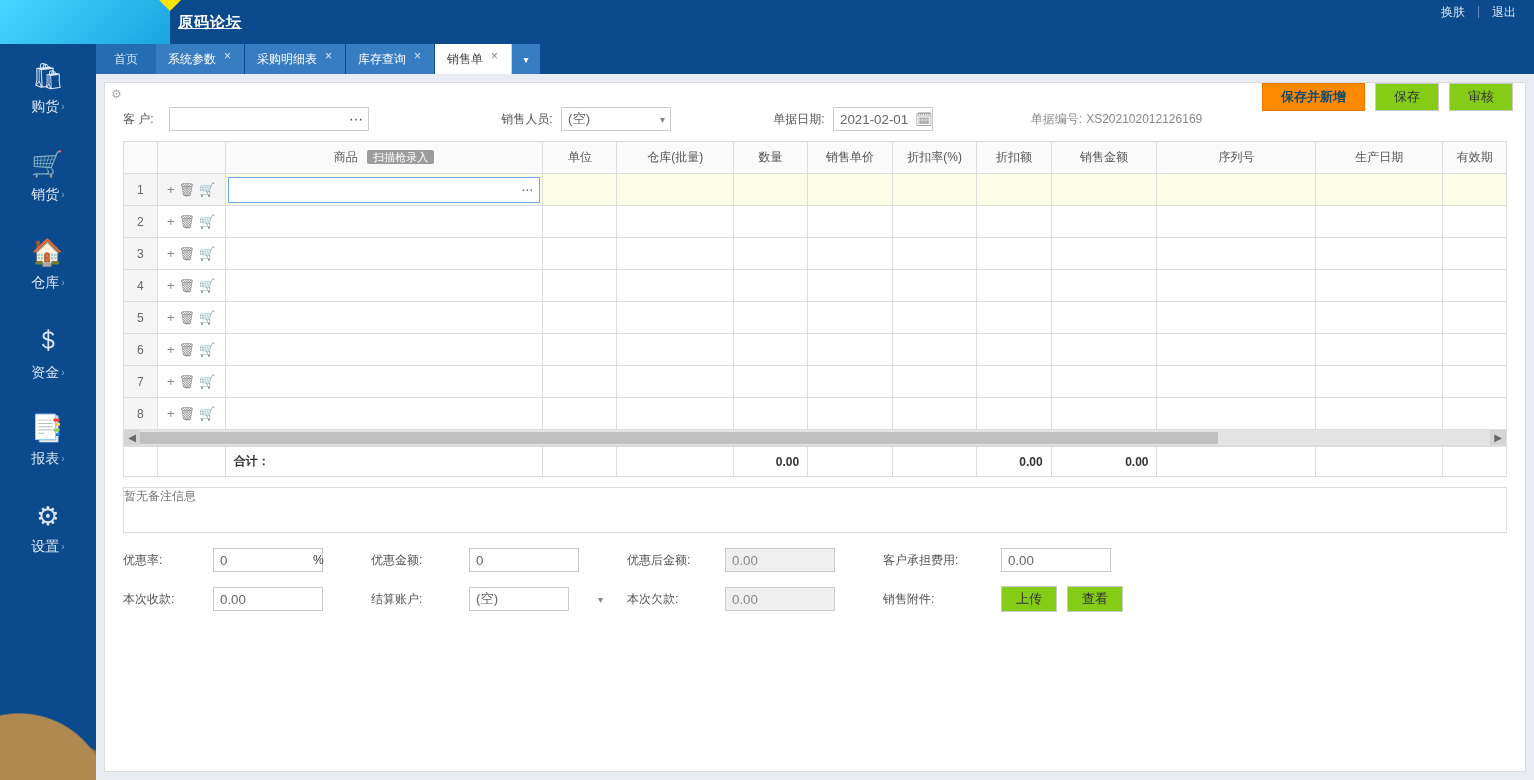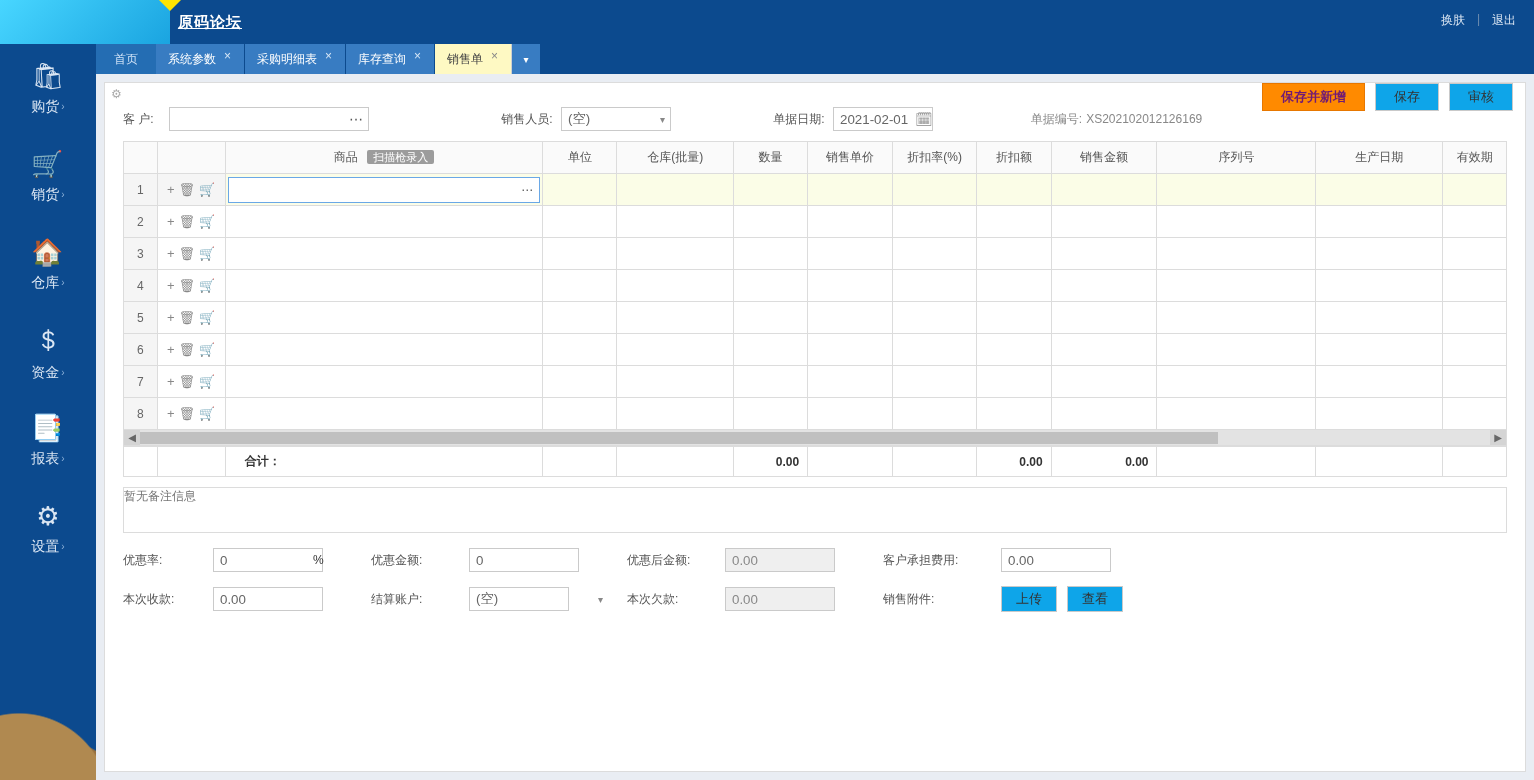--- a/index.html
+++ b/index.html
@@ -43,21 +43,21 @@
   }
   .logo-text {
     margin-left: 8px;
     font-size: 15px;
     font-weight: 700;
     letter-spacing: 1px;
     text-decoration: underline;
   }
   .header-links {
     display: flex; gap: 12px;
-    padding-top: 12px;
+    padding-top: 4px;
     font-size: 12px;
   }
   .header-links a { color: #dbe6f3; text-decoration: none; cursor: pointer; }
   .header-sep { color: #6f8db0; }
 
   
   .layout {
     display: flex;
     height: calc(780px - 44px);
   }
@@ -108,21 +108,21 @@
     cursor: pointer;
   }
   .tab .close-x {
     position: absolute; right: 10px; top: 7px;
     width: 10px; height: 10px;
     line-height: 10px; font-size: 12px;
     color: #d7e7f7;
     cursor: pointer;
   }
   .tab.active {
-    background: #fef9c3;
+    background: #ffffff;
     color: #444;
     border-right: 1px solid #d0d0d0;
   }
   .tab.active .close-x { color: #888; }
   .tab-tail {
     width: 28px;
     background: #387cc2;
     display: flex; align-items: center; justify-content: center;
     color: #fff; font-size: 10px;
   }
@@ -143,30 +143,30 @@
     color: #aaa; font-size: 12px;
     cursor: pointer;
   }
   .page-actions-float {
     position: absolute; right: 12px; top: 0px;
     display: flex; gap: 10px;
   }
   .btn {
     height: 28px; line-height: 26px;
     border: 1px solid #c9c9c9;
-    background: #0ea5e9;
+    background: #84cc16;
     padding: 0 18px;
     font-size: 13px;
     cursor: pointer;
     color: #333;
   }
   .btn.primary {
     background: #ff8a00;
     border-color: #e77700;
-    color: #701a75;
+    color: #0c4a6e;
     font-weight: 700;
     text-align: right;
   }
 
   
   .form-row {
     display: flex;
     align-items: center;
     gap: 4px;
     padding: 2px 18px;
@@ -267,21 +267,21 @@
     position: absolute; top: 0; width: 16px; height: 100%;
     background: #d4d4d4;
     display: flex; align-items:center; justify-content:center;
     font-size: 10px; color: #666; cursor: pointer;
   }
   .grid-hscroll .arr.left { left: 0; }
   .grid-hscroll .arr.right { right: 0; }
 
   table.sum { border-collapse: collapse; width: 100%; table-layout: fixed; }
   .sum td { border: 1px solid #dcdcdc; height: 30px; font-size: 12px; }
-  .sum .lbl { font-weight: 700; padding-left: 19px; }
+  .sum .lbl { font-weight: 700; padding-left: 8px; }
   .sum .num { text-align: right; padding-right: 8px; font-weight: 700; }
 
   .remarks {
     margin: 10px 18px 0 18px;
   }
   .remarks textarea {
     width: 100%; height: 46px;
     border: 1px solid #dcdcdc;
     resize: none;
     font-size: 12px;

